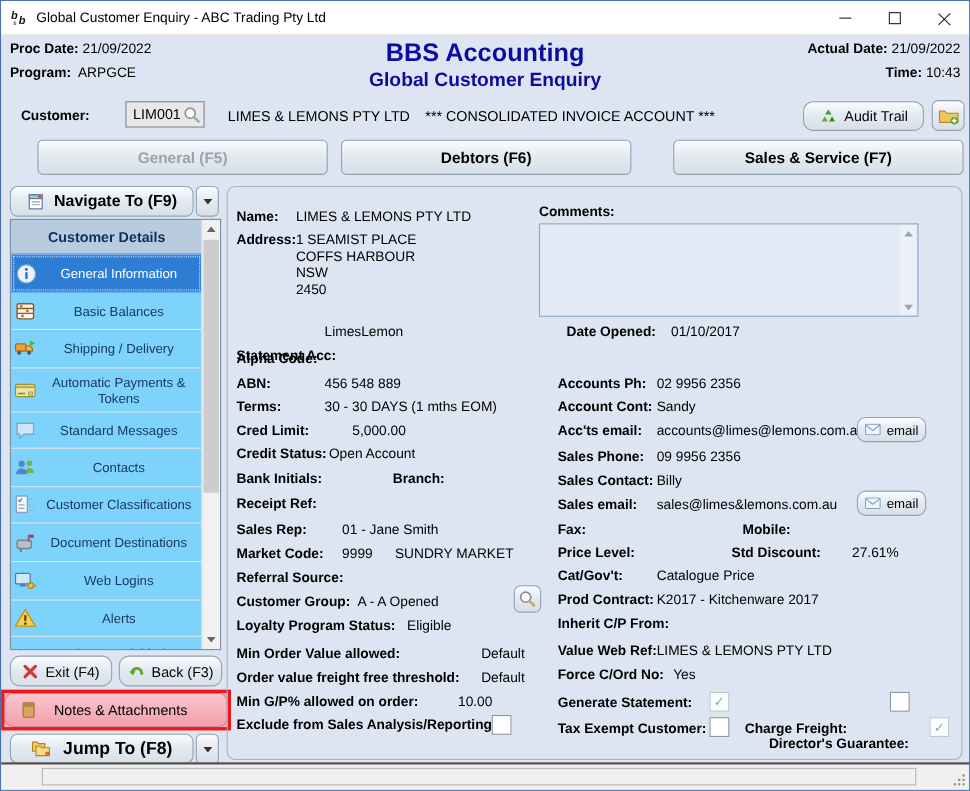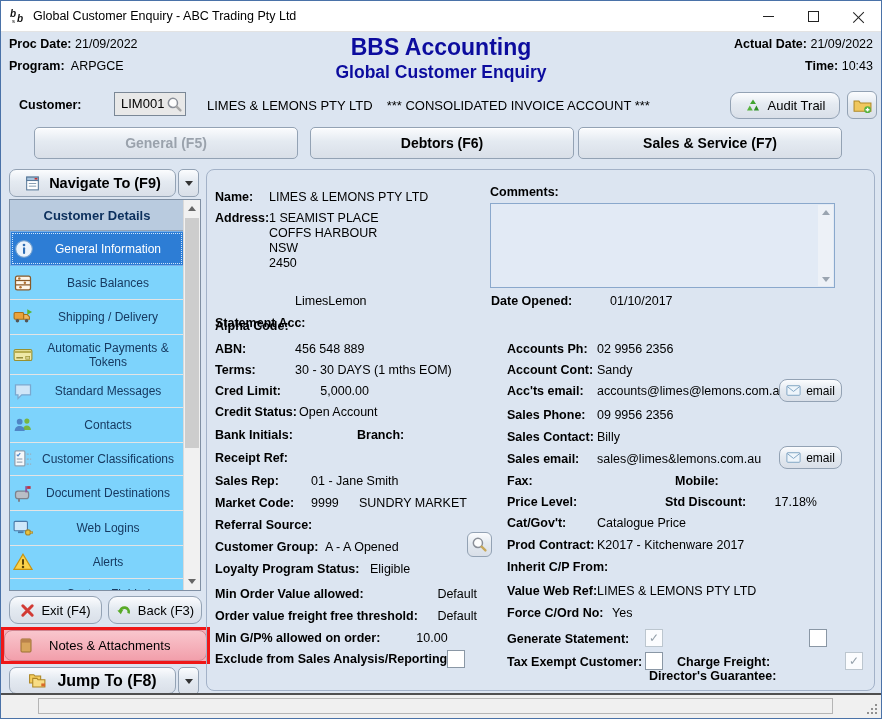--- a/index.html
+++ b/index.html
@@ -147,21 +147,21 @@
         <path d="M13.8 10.2 v3.6 M12 12 h3.6" stroke="#fff" stroke-width="1.3"></path>
       </svg>
   </div>
 
   <div class="btn tab dis" style="left:33px;width:264px;">
       <span>General (F5)</span>
     </div>
   <div class="btn tab" style="left:309px;width:264px;">
       <span>Debtors (F6)</span>
     </div>
-  <div class="btn tab" style="left:577px;width:264px;">
+  <div class="btn tab" style="left:611px;width:264px;">
       <span>Sales &amp; Service (F7)</span>
     </div>
 
   <div class="btn nav-btn">
     <svg width="17" height="17" viewBox="0 0 16 16">
         <rect x="2.5" y="2" width="11" height="12" fill="#fff" stroke="#5a7a9a"></rect>
         <rect x="2.5" y="2" width="11" height="3.2" fill="#a8c4de" stroke="#5a7a9a"></rect>
         <rect x="10" y="2.8" width="2.6" height="1.5" fill="#c03030"></rect>
         <line x1="4.5" y1="8" x2="11.5" y2="8" stroke="#8aa0b4"></line>
         <line x1="4.5" y1="10.5" x2="11.5" y2="10.5" stroke="#8aa0b4"></line>
@@ -416,21 +416,21 @@
       <div class="sb">
         <div class="arr" style="top:0;">
             <div class="tri-up-s" style="border-bottom-color:#9aa4b0;"></div>
           </div>
         <div class="arr" style="bottom:0;">
             <div class="tri-dn-s" style="border-top-color:#9aa4b0;"></div>
           </div>
       </div>
     </div>
     <div class="r" style="top:124px;">
-        <b style="left:284px;">Date Opened:</b>
+        <b style="left:308px;">Date Opened:</b>
         <span style="left:403px;">01/10/2017</span>
       </div>
 
     <div class="r" style="top:172px;">
         <b style="left:300px;">Accounts Ph:</b>
         <span style="left:390px;">02 9956 2356</span>
       </div>
     <div class="r" style="top:193px;">
         <b style="left:300px;">Account Cont:</b>
         <span style="left:390px;">Sandy</span>
@@ -465,21 +465,21 @@
         </svg>
       <span>email</span>
     </div>
     <div class="r" style="top:304px;">
         <b style="left:300px;">Fax:</b>
         <b style="left:468px;">Mobile:</b>
       </div>
     <div class="r" style="top:325px;">
         <b style="left:300px;">Price Level:</b>
         <b style="left:458px;">Std Discount:</b>
-        <span class="rt" style="left:545px;width:65px;">17.18%</span>
+        <span class="rt" style="left:545px;width:65px;">27.61%</span>
       </div>
     <div class="r" style="top:346px;">
         <b style="left:300px;">Cat/Gov't:</b>
         <span style="left:390px;">Catalogue Price</span>
       </div>
     <div class="r" style="top:368px;">
         <b style="left:300px;">Prod Contract:</b>
         <span style="left:390px;">K2017  - Kitchenware 2017</span>
       </div>
     <div class="r" style="top:390px;">
@@ -489,21 +489,21 @@
         <b style="left:300px;">Value Web Ref:</b>
         <span style="left:390px;">LIMES &amp; LEMONS PTY LTD</span>
       </div>
     <div class="r" style="top:436px;">
         <b style="left:300px;">Force C/Ord No:</b>
         <span style="left:405px;">Yes</span>
       </div>
 
     <div class="r" style="top:462px;">
         <b style="left:300px;">Generate Statement:</b>
-        <b style="left:442px;margin-top:37px;">Director's Guarantee:</b>
+        <b style="left:492px;margin-top:37px;">Director's Guarantee:</b>
       </div>
     <span class="cb dis" style="left:438px;top:459px;">✓</span>
     <span class="cb" style="left:602px;top:459px;"></span>
     <div class="r" style="top:485px;">
         <b style="left:300px;">Tax Exempt Customer:</b>
         <b style="left:470px;">Charge Freight:</b>
       </div>
     <span class="cb" style="left:438px;top:482px;"></span>
     <span class="cb dis" style="left:638px;top:482px;">✓</span>
   </div>

